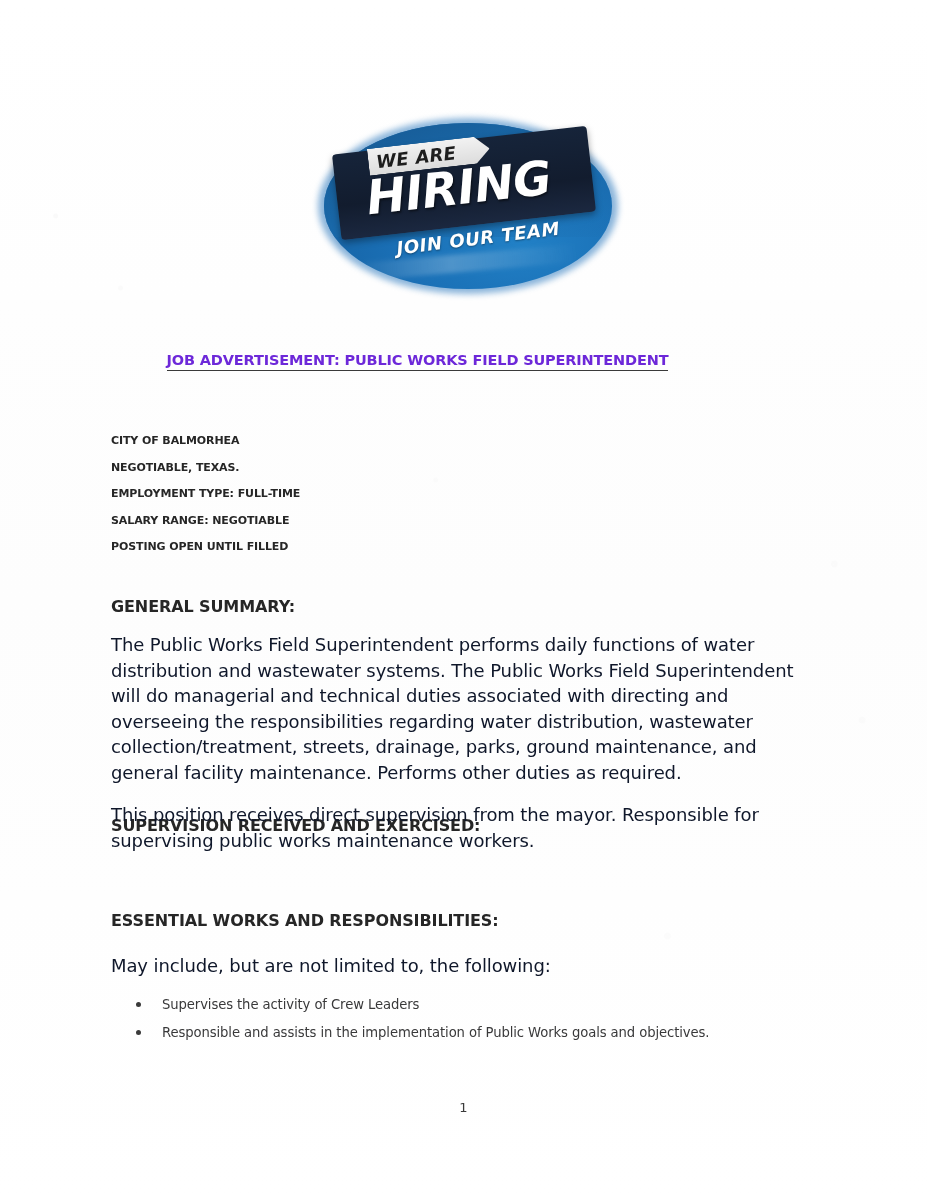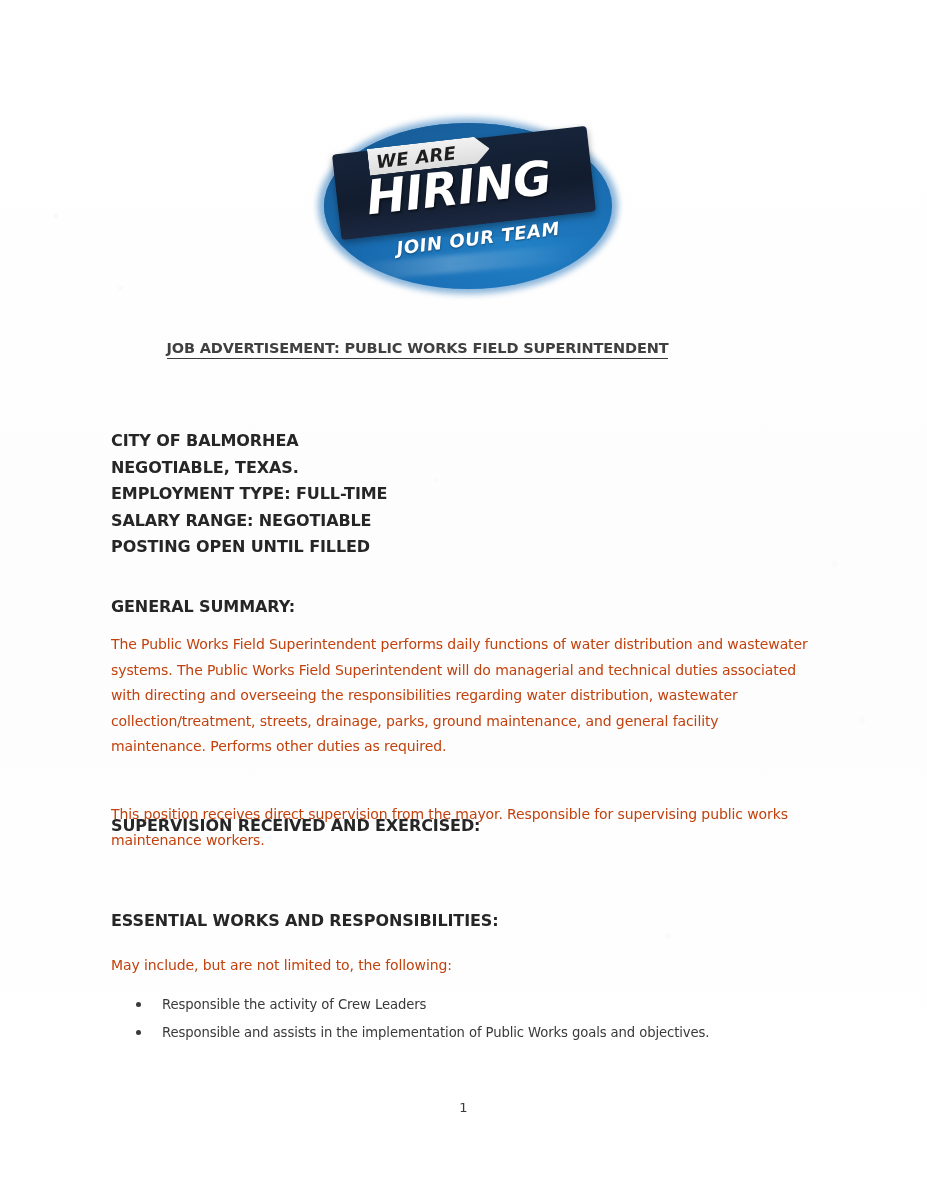--- a/index.html
+++ b/index.html
@@ -138,63 +138,63 @@
     font-style: italic;
     font-size: 18px;
     letter-spacing: 0.6px;
     color: #ffffff;
     text-shadow: 0 1px 2px rgba(0,0,0,0.4);
   }
 
   
   .doc-title {
     position: absolute;
-    left: 0; top: 340px;
+    left: 0; top: 352px;
     width: 835px;
     text-align: center;
     font-family: "DejaVu Sans", sans-serif;
     font-weight: bold;
     font-size: 14.5px;
     letter-spacing: -0.15px;
-    color: #404040;
+    color: #6d28d9;
   }
   .doc-title span {
     border-bottom: 1.6px solid #3a3a3a;
     padding-bottom: 2px;
   }
 
   .body-block {
     position: absolute;
     left: 111px;
     width: 700px;
   }
 
   .meta-line {
     font-family: "DejaVu Sans", sans-serif;
     font-weight: bold;
+    font-size: 11px;
+    line-height: 26.5px;
+    letter-spacing: -0.1px;
+    color: #262626;
+  }
+
+  .section-heading {
+    font-family: "DejaVu Sans", sans-serif;
+    font-weight: bold;
     font-size: 16px;
-    line-height: 26.5px;
     letter-spacing: -0.1px;
     color: #262626;
   }
 
-  .section-heading {
-    font-family: "DejaVu Sans", sans-serif;
-    font-weight: bold;
-    font-size: 16px;
-    letter-spacing: -0.1px;
-    color: #262626;
-  }
-
   .para {
     font-family: "DejaVu Sans", sans-serif;
-    font-size: 14px;
+    font-size: 18px;
     line-height: 25.6px;
     letter-spacing: -0.1px;
-    color: #c2410c;
+    color: #0f172a;
   }
 
   .bullet-list {
     list-style: none;
     margin: 0;
     padding: 0;
   }
   .bullet-item {
     position: relative;
     padding-left: 51px;
@@ -273,21 +273,21 @@
     <div class="section-heading">ESSENTIAL WORKS AND RESPONSIBILITIES:</div>
   </div>
   <div class="body-block" style="top: 953px;">
     <div class="para">May include, but are not limited to, the following:</div>
   </div>
 
   <div class="body-block" style="top: 991px; width: 660px;">
     <ul class="bullet-list">
       <li class="bullet-item">
         <span class="dot"></span>
-        <span>Responsible the activity of Crew Leaders</span>
+        <span>Supervises the activity of Crew Leaders</span>
       </li>
       <li class="bullet-item">
         <span class="dot"></span>
         <span>Responsible and assists in the implementation of Public Works goals and objectives.</span>
       </li>
     </ul>
   </div>
 
   <div class="page-number">1</div>
 </div>

